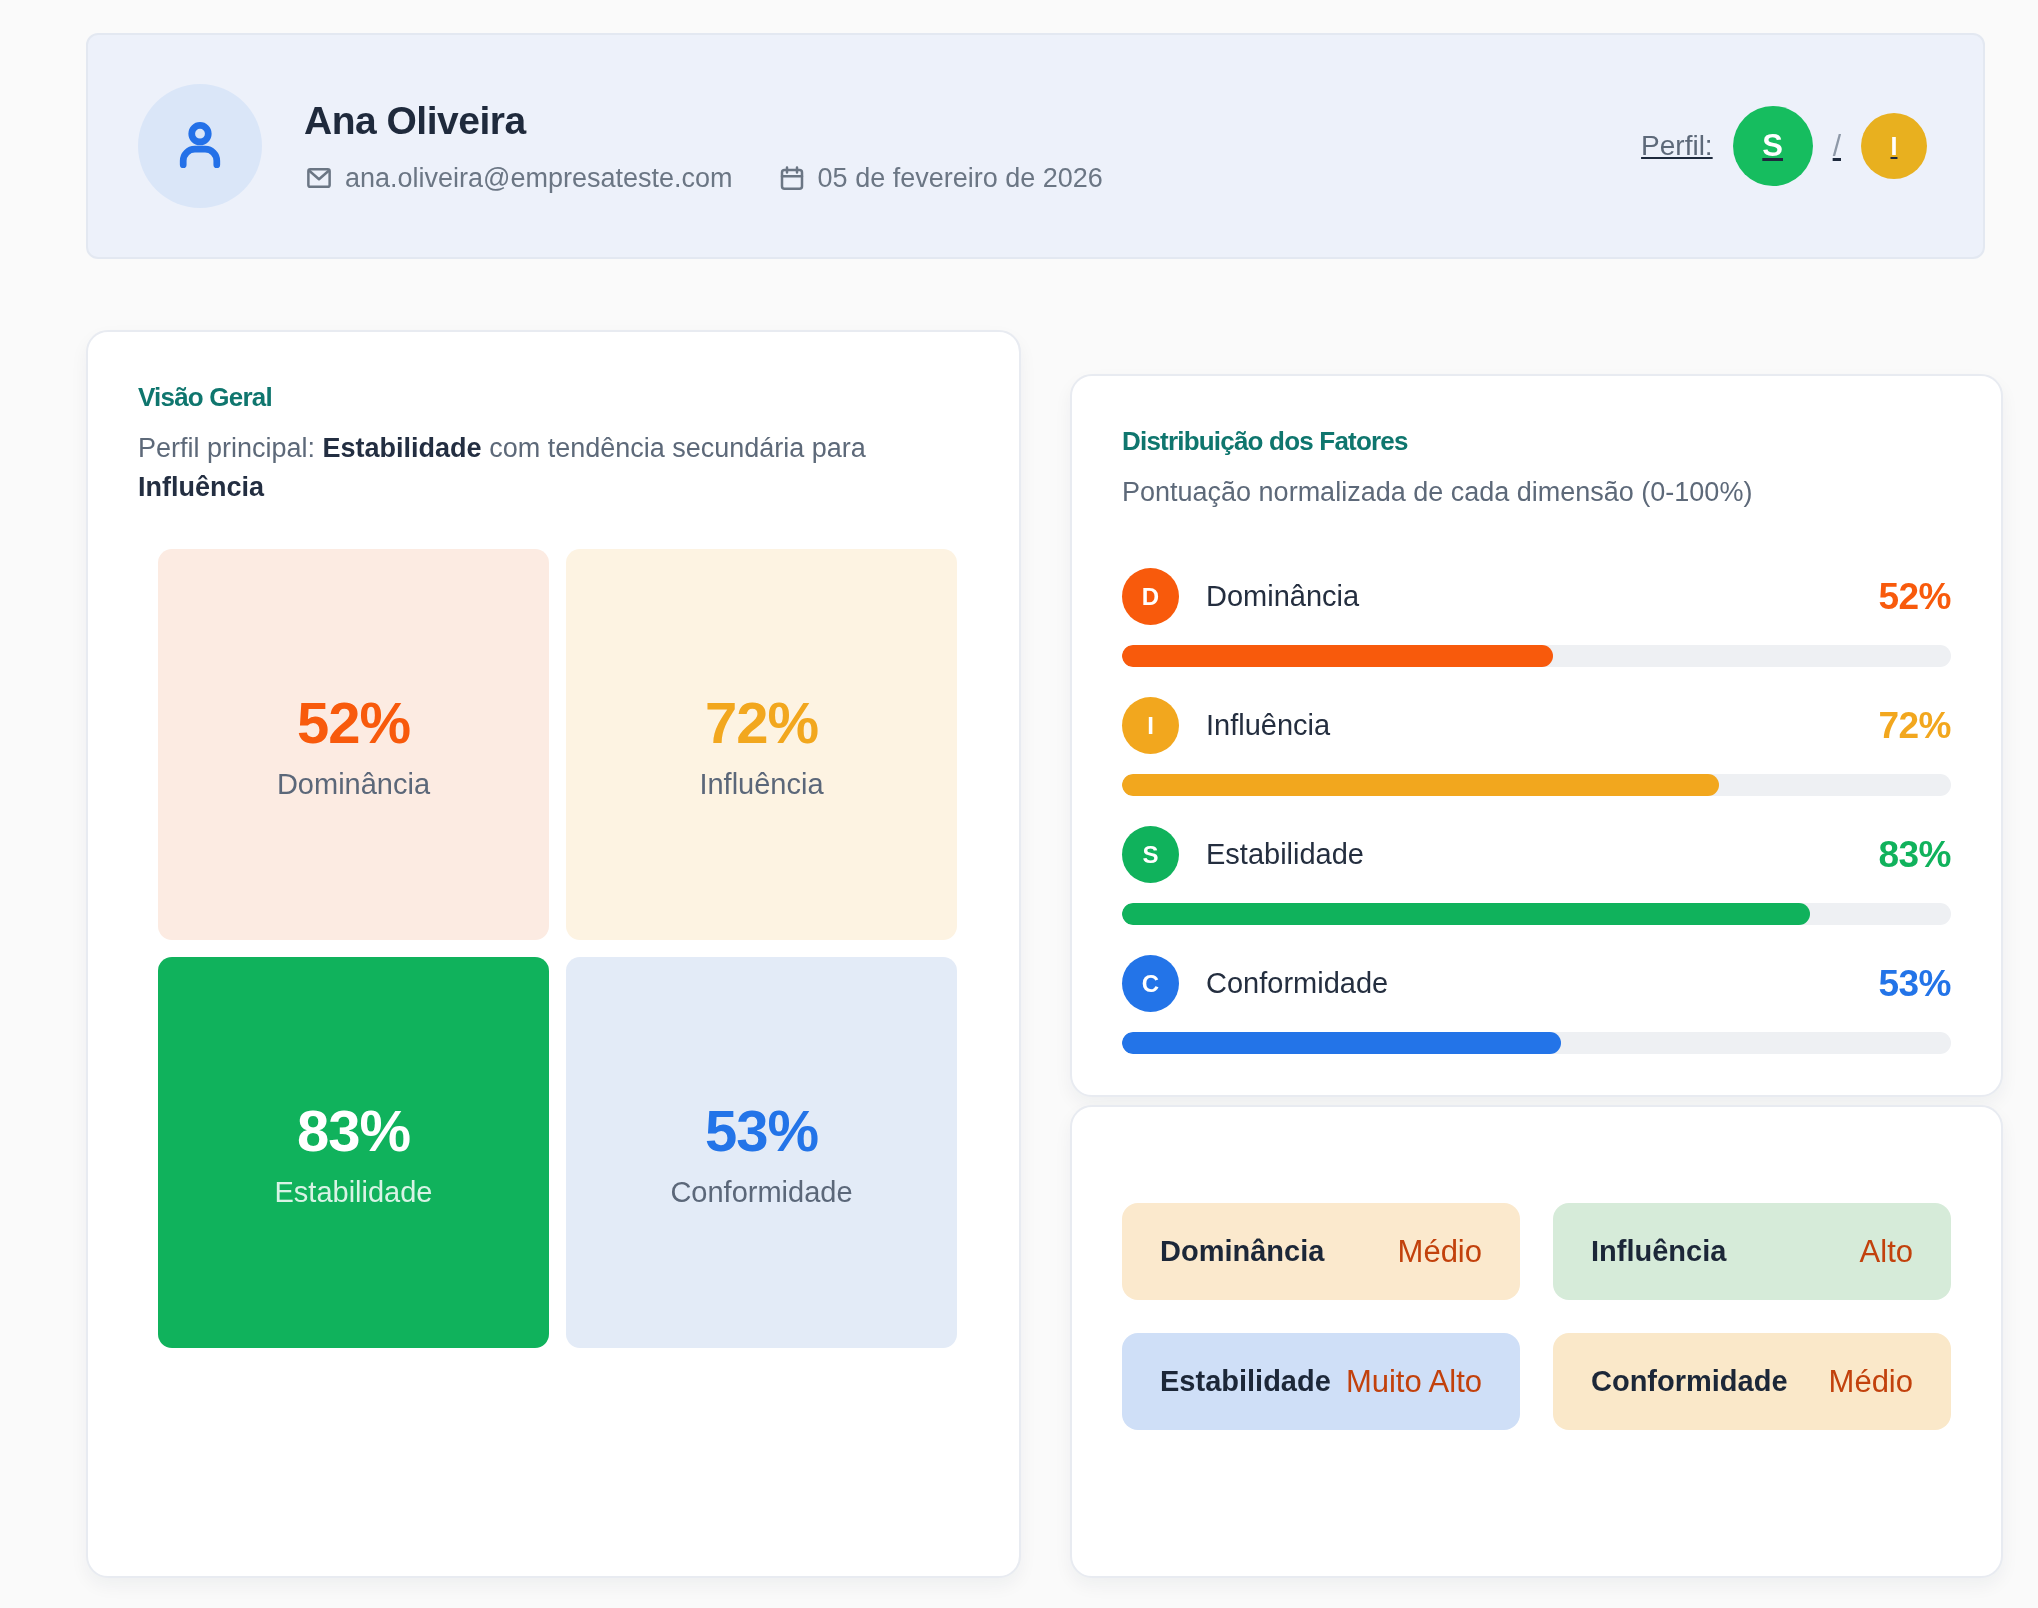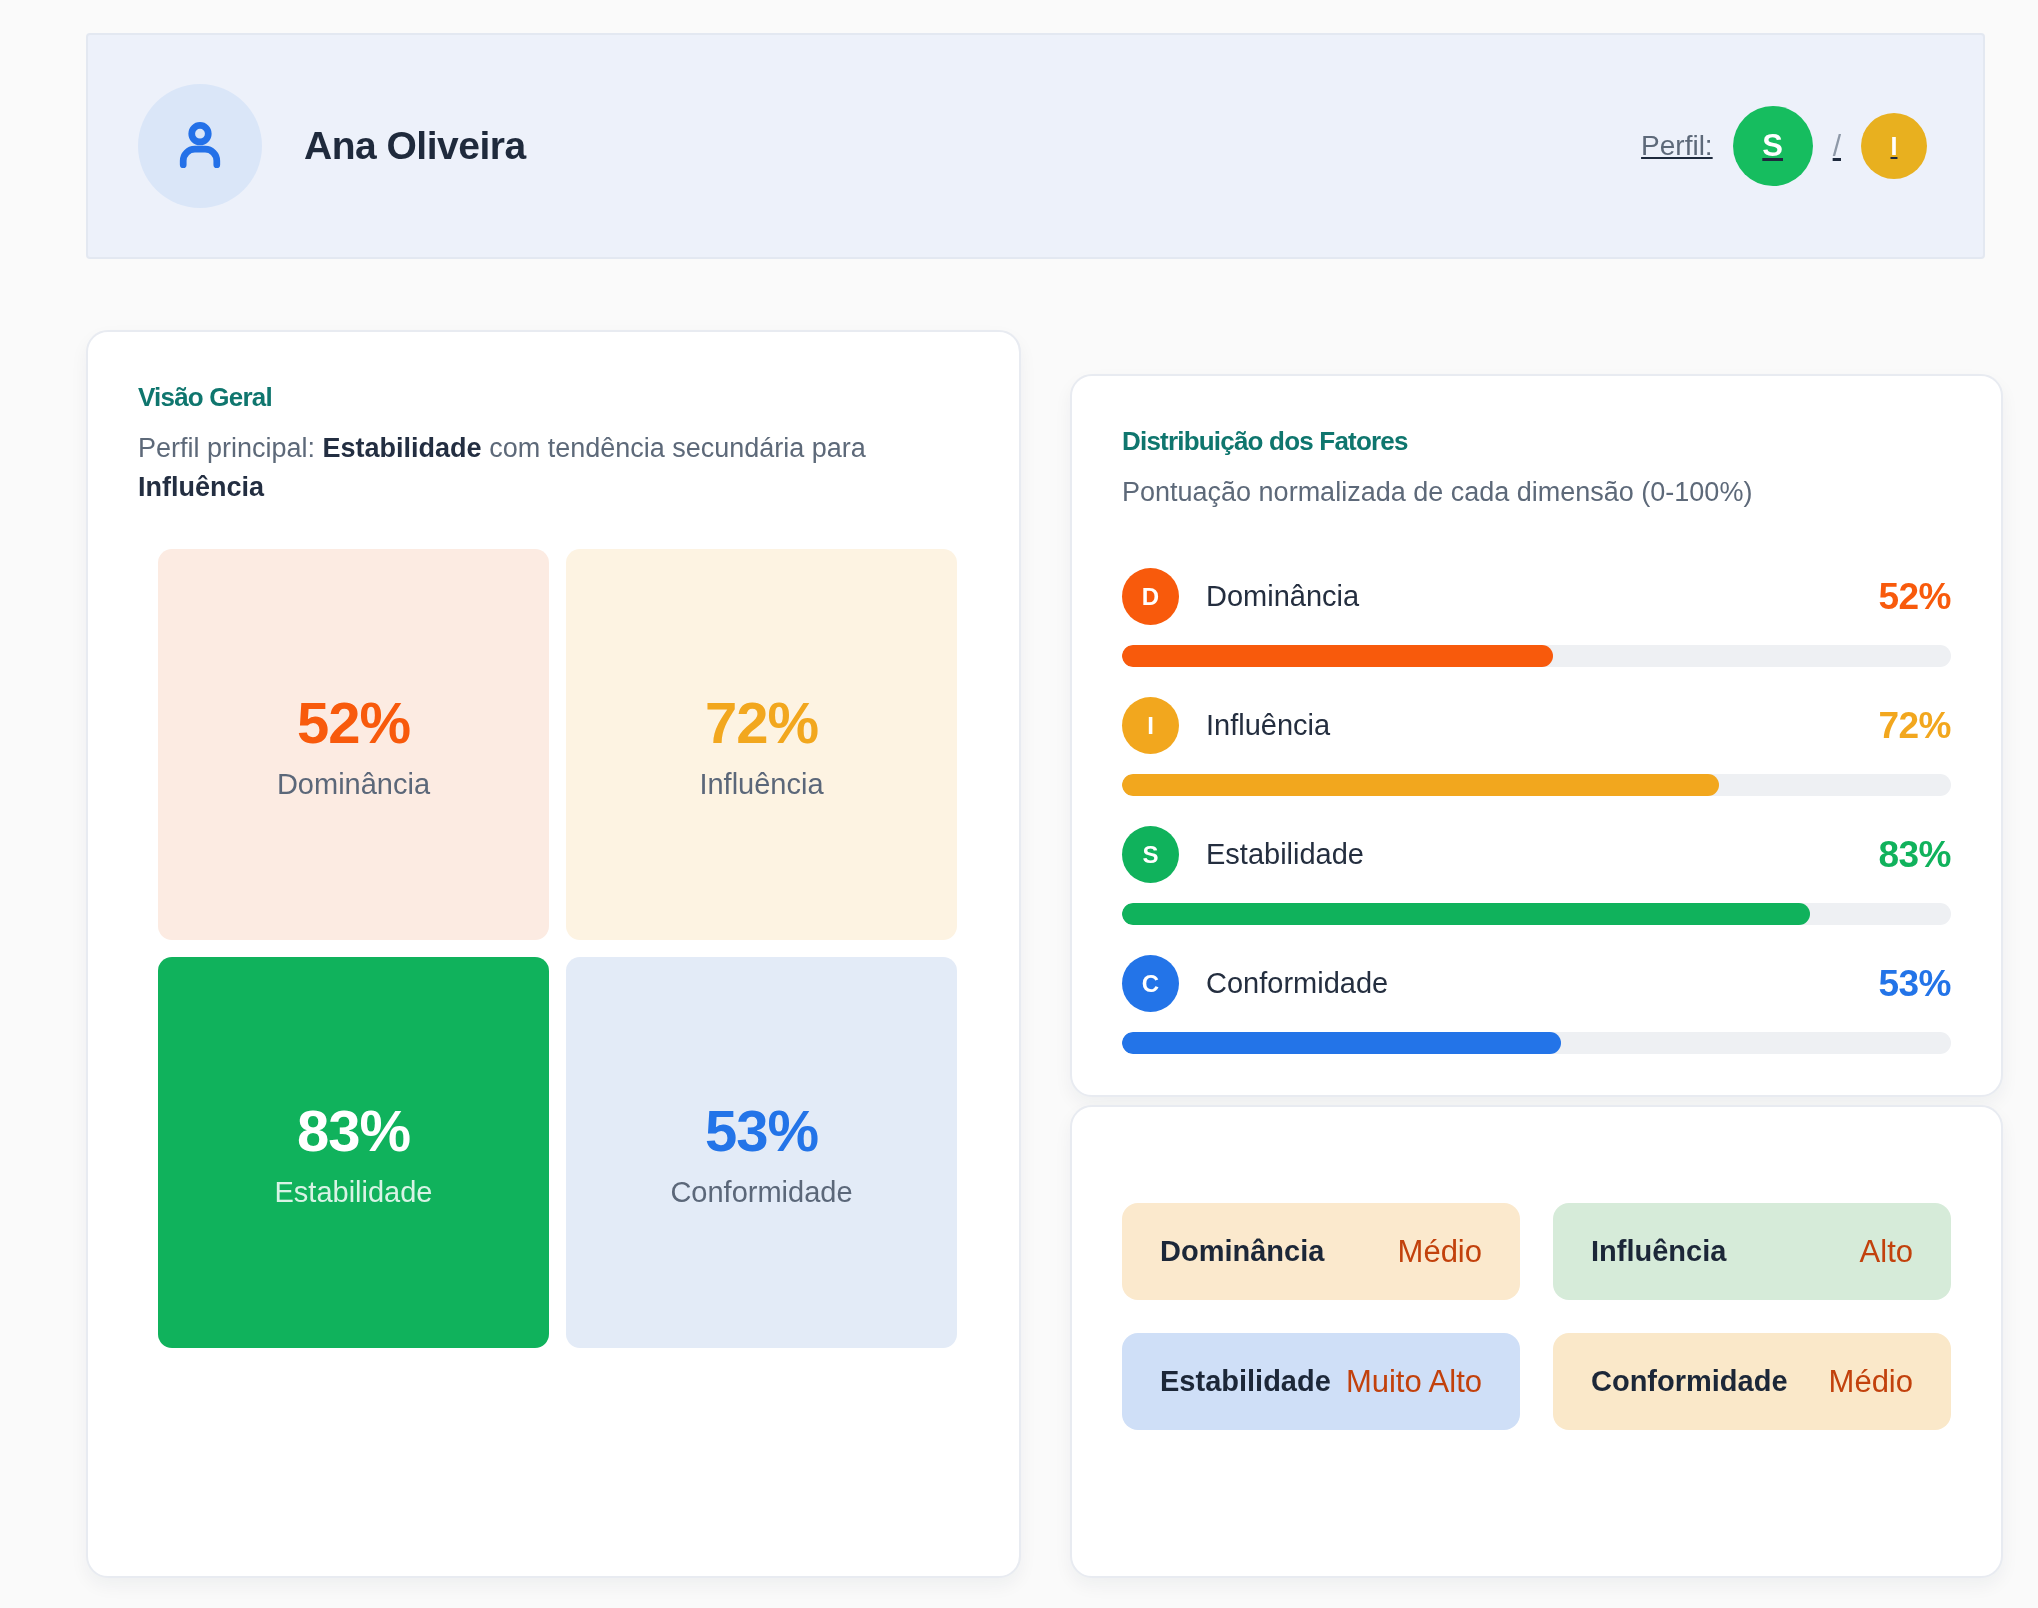--- a/index.html
+++ b/index.html
@@ -18,21 +18,21 @@
     border: 2px solid #e8ebf1;
     border-radius: 22px;
     box-shadow: 0 8px 18px rgba(20, 30, 55, 0.05);
   }
 
   
   .header-card {
     left: 86px; top: 33px; width: 1899px; height: 226px;
     background: #edf1fa;
     border: 2px solid #e3e8f1;
-    border-radius: 4px;
+    border-radius: 12px;
     display: flex;
     align-items: center;
     padding: 0 56px 0 50px;
     box-shadow: none;
   }
   .avatar {
     width: 124px; height: 124px; border-radius: 50%;
     background: #dae6f8;
     display: flex; align-items: center; justify-content: center;
     flex-shrink: 0;
@@ -118,20 +118,40 @@
   <div class="avatar">
     <span>
       <svg width="62" height="62" viewBox="0 0 24 24" fill="none" stroke="#2471e8" stroke-width="2.6" stroke-linecap="round">
         <circle cx="12" cy="8" r="3.2"></circle>
         <path d="M5.5 20 v-1.5 a4.5 4.5 0 0 1 4.5-4.5 h4 a4.5 4.5 0 0 1 4.5 4.5 V20"></path>
       </svg>
     </span>
   </div>
   <div class="header-info">
     <div class="user-name">Ana Oliveira</div>
+    <div class="meta-row">
+      <div class="meta-item">
+        <span>
+          <svg width="30" height="30" viewBox="0 0 24 24" fill="none" stroke="#6b7684" stroke-width="2" stroke-linejoin="round">
+            <rect x="3.5" y="5" width="17" height="14" rx="1.5"></rect>
+            <path d="M4 6 l8 7 8-7"></path>
+          </svg>
+        </span>
+        <span>ana.oliveira@empresateste.com</span>
+      </div>
+      <div class="meta-item">
+        <span>
+          <svg width="30" height="30" viewBox="0 0 24 24" fill="none" stroke="#6b7684" stroke-width="2" stroke-linecap="round">
+            <rect x="4" y="5.5" width="16" height="15" rx="2"></rect>
+            <path d="M8 3.5 v4 M16 3.5 v4 M4 10.5 h16"></path>
+          </svg>
+        </span>
+        <span>05 de fevereiro de 2026</span>
+      </div>
+    </div>
   </div>
   <div class="profile-group">
     <span class="profile-label">Perfil:</span>
     <span class="badge-circle badge-primary" style="background-color: rgb(22, 189, 95);">S</span>
     <span class="badge-sep">/</span>
     <span class="badge-circle badge-secondary" style="background-color: rgb(232, 176, 31);">I</span>
   </div>
 </header>
 
 <section class="card overview-card">

